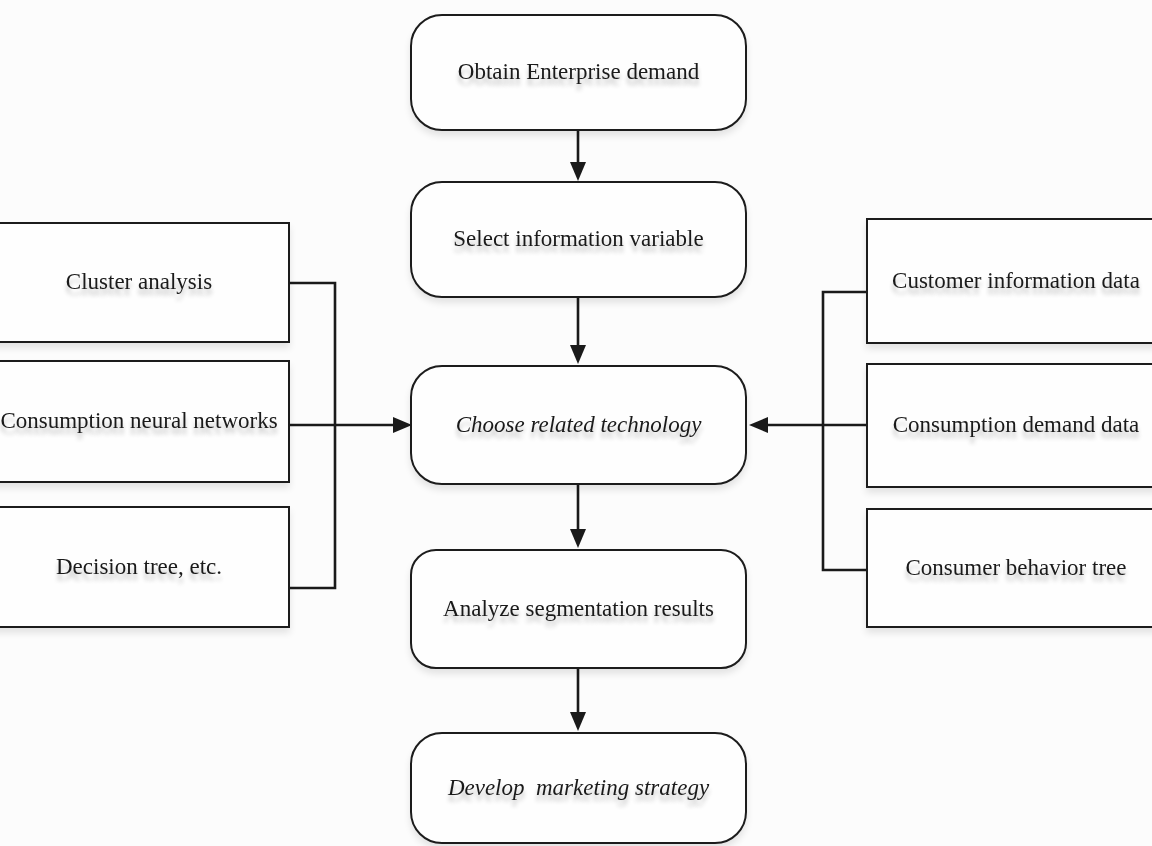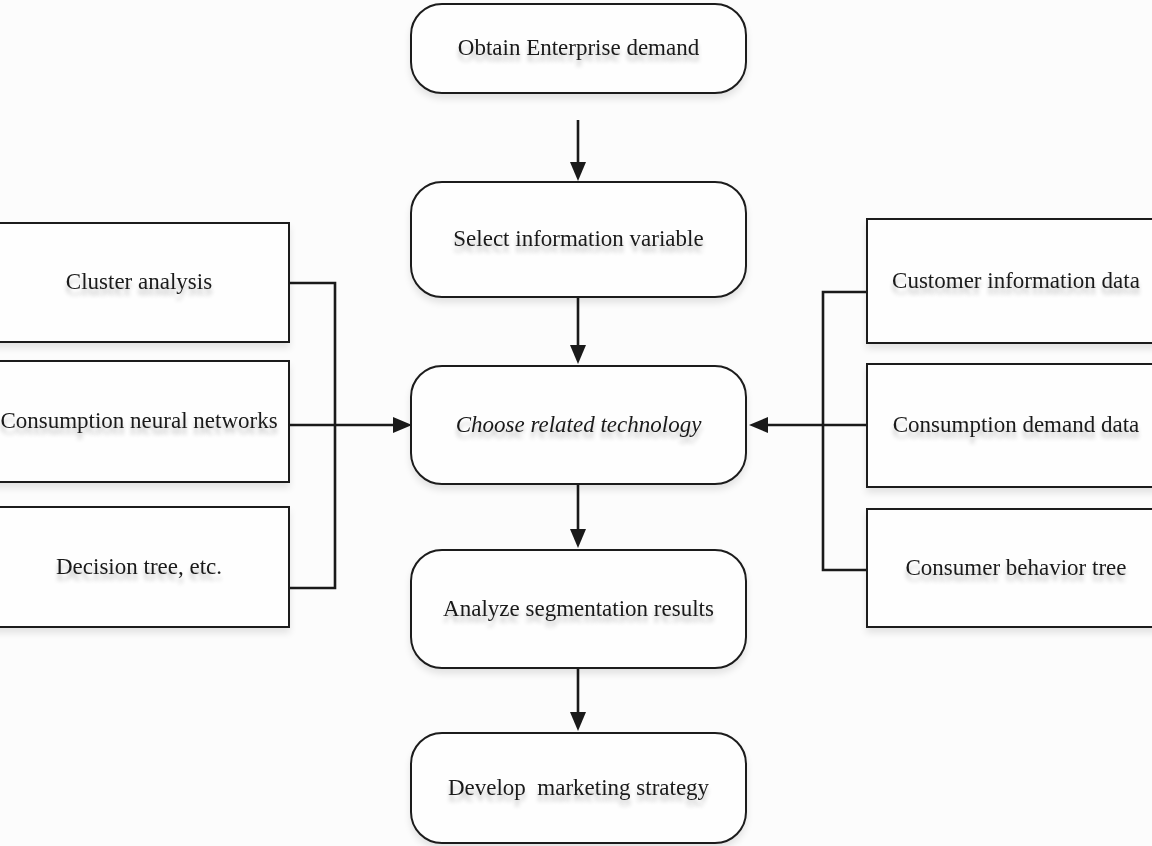--- a/index.html
+++ b/index.html
@@ -41,25 +41,25 @@
     color: #1a1a1a;
     text-shadow: 0 6px 4px rgba(40,40,40,0.28);
   }
   
   .round {
     left: 410px;
     width: 337px;
     border-radius: 32px;
     box-shadow: 0 5px 7px rgba(0,0,0,0.10);
   }
-  .c1 { top: 3px;   height: 91px; }
+  .c1 { top: 14px;   height: 117px; }
   .c2 { top: 181px; height: 117px; }
   .c3 { top: 365px; height: 120px; font-style: italic; }
-  .c4 { top: 549px; height: 120px; }
-  .c5 { top: 732px; height: 112px; }
+  .c4 { top: 549px; height: 120px; border-radius: 26px; }
+  .c5 { top: 732px; height: 112px; font-style: italic; }
   
   .rectL {
     left: -12px;
     width: 302px;
     box-shadow: 0 5px 7px rgba(0,0,0,0.10);
   }
   .l1 { top: 222px; height: 121px; }
   .l2 { top: 360px; height: 123px; }
   .l3 { top: 506px; height: 122px; }
   

